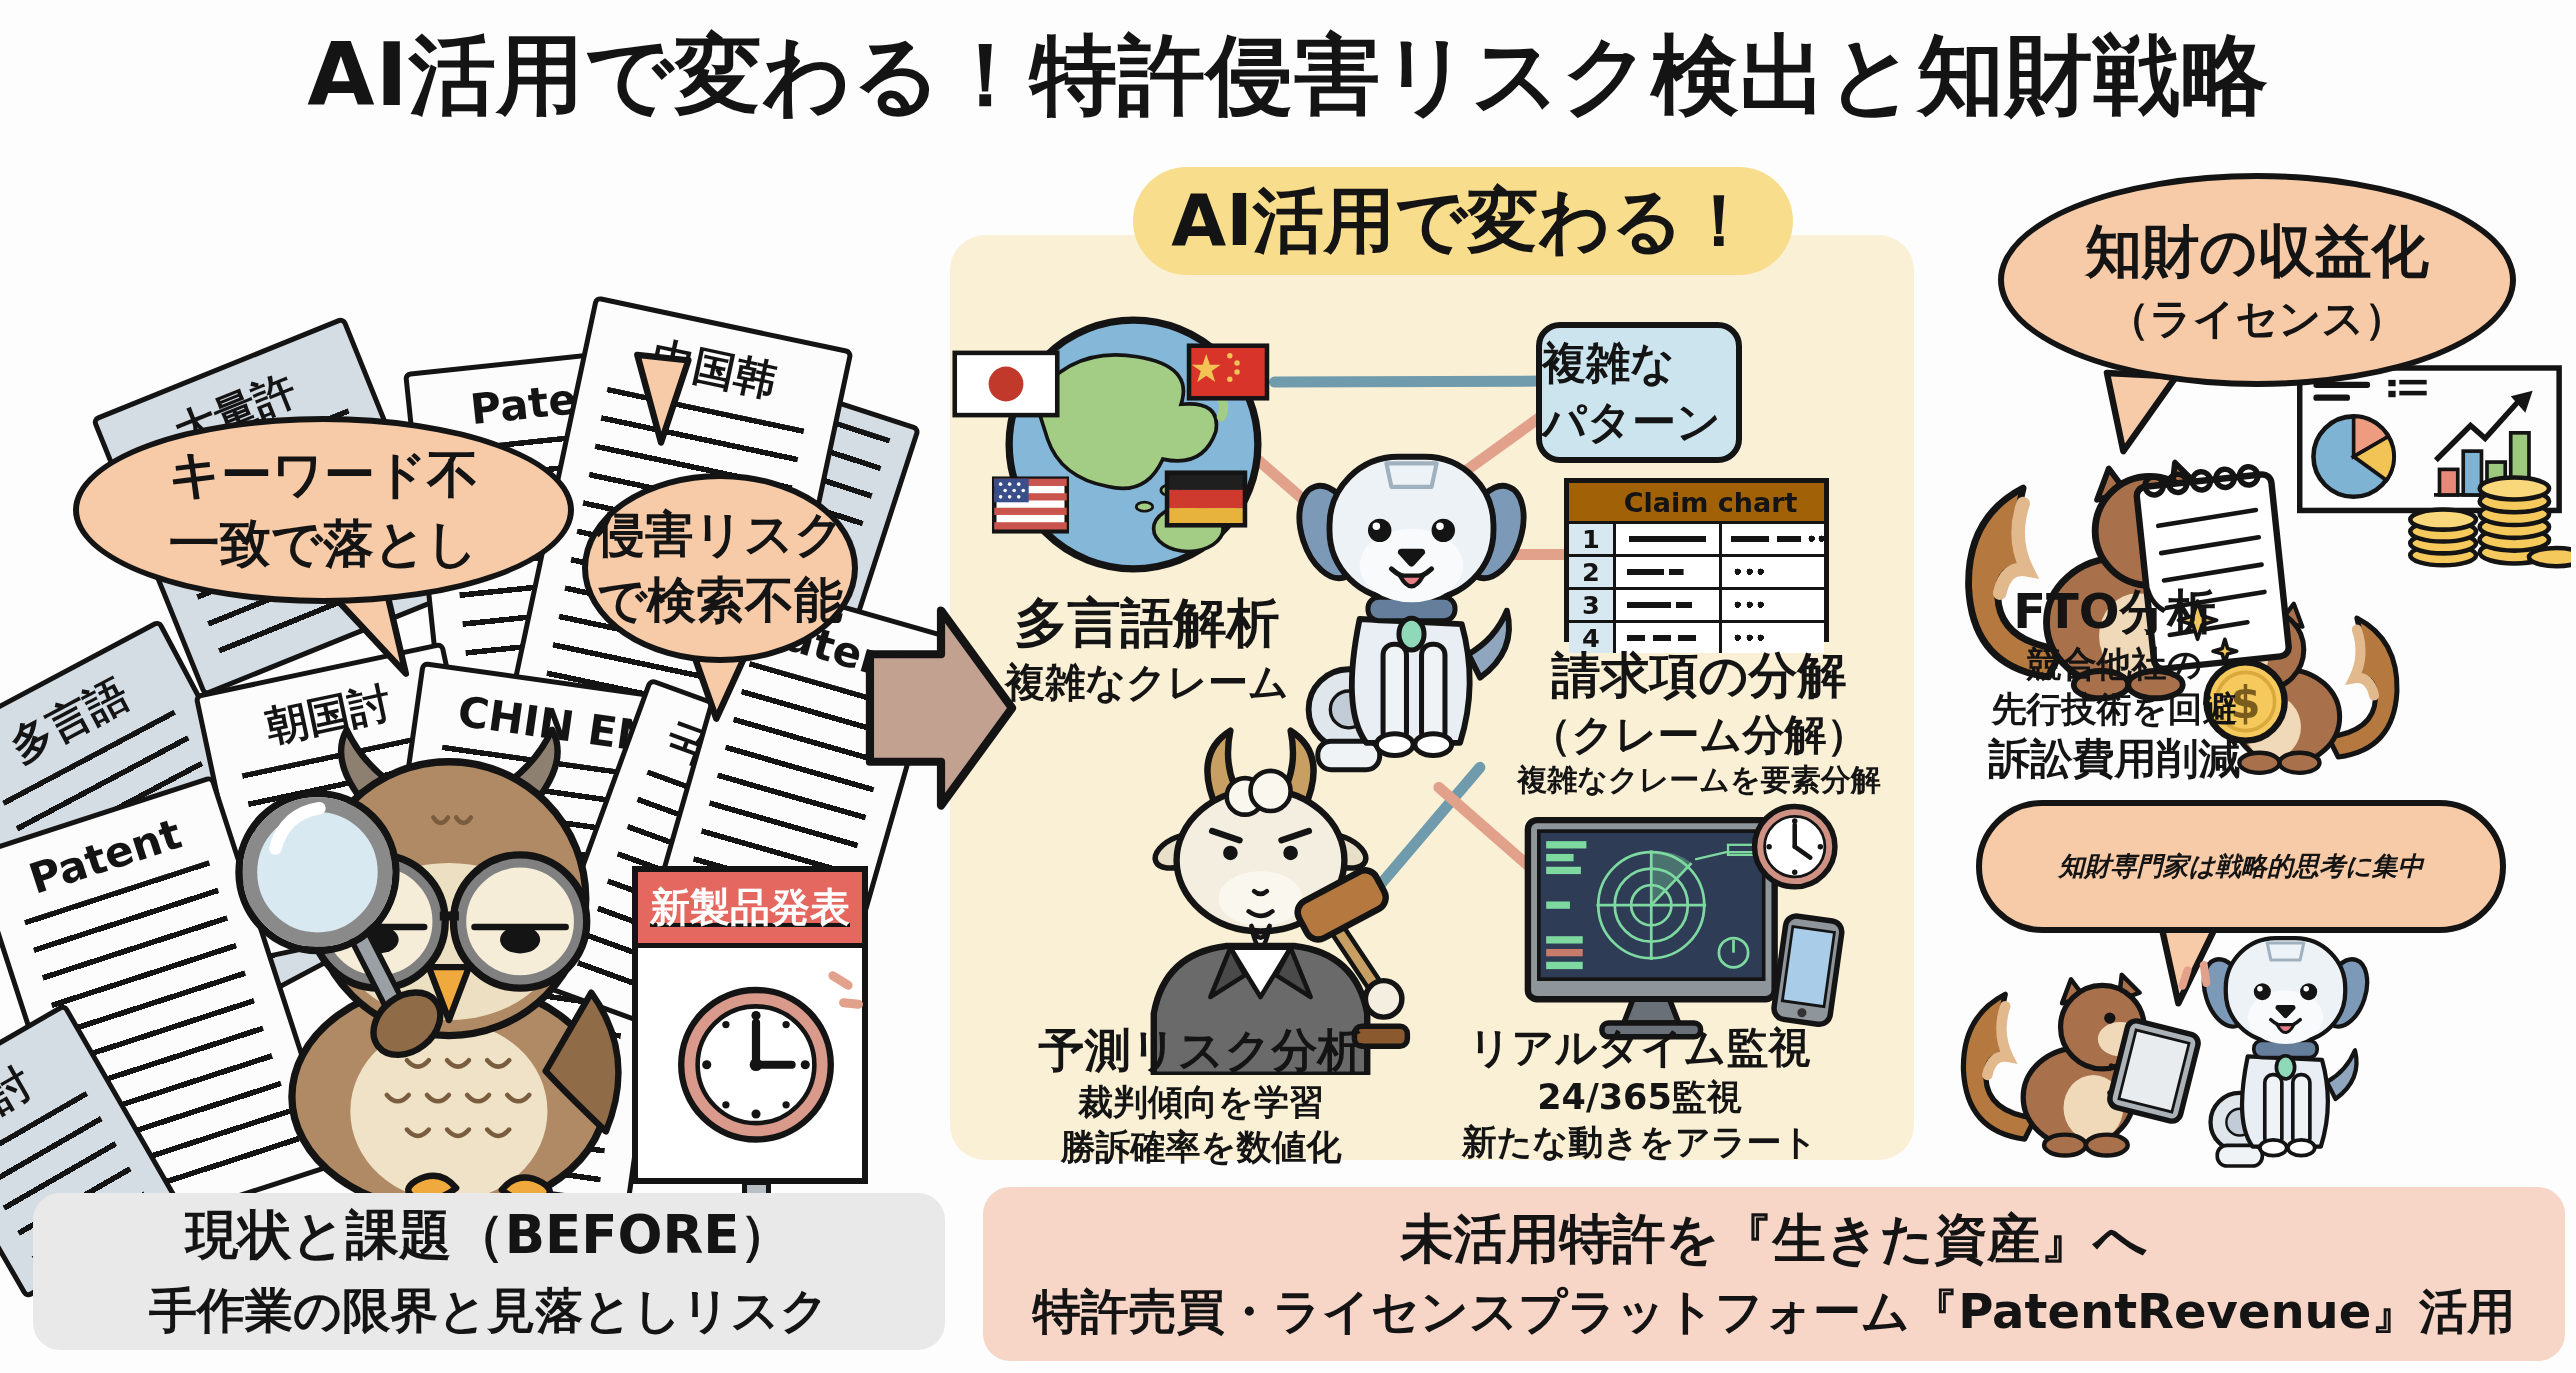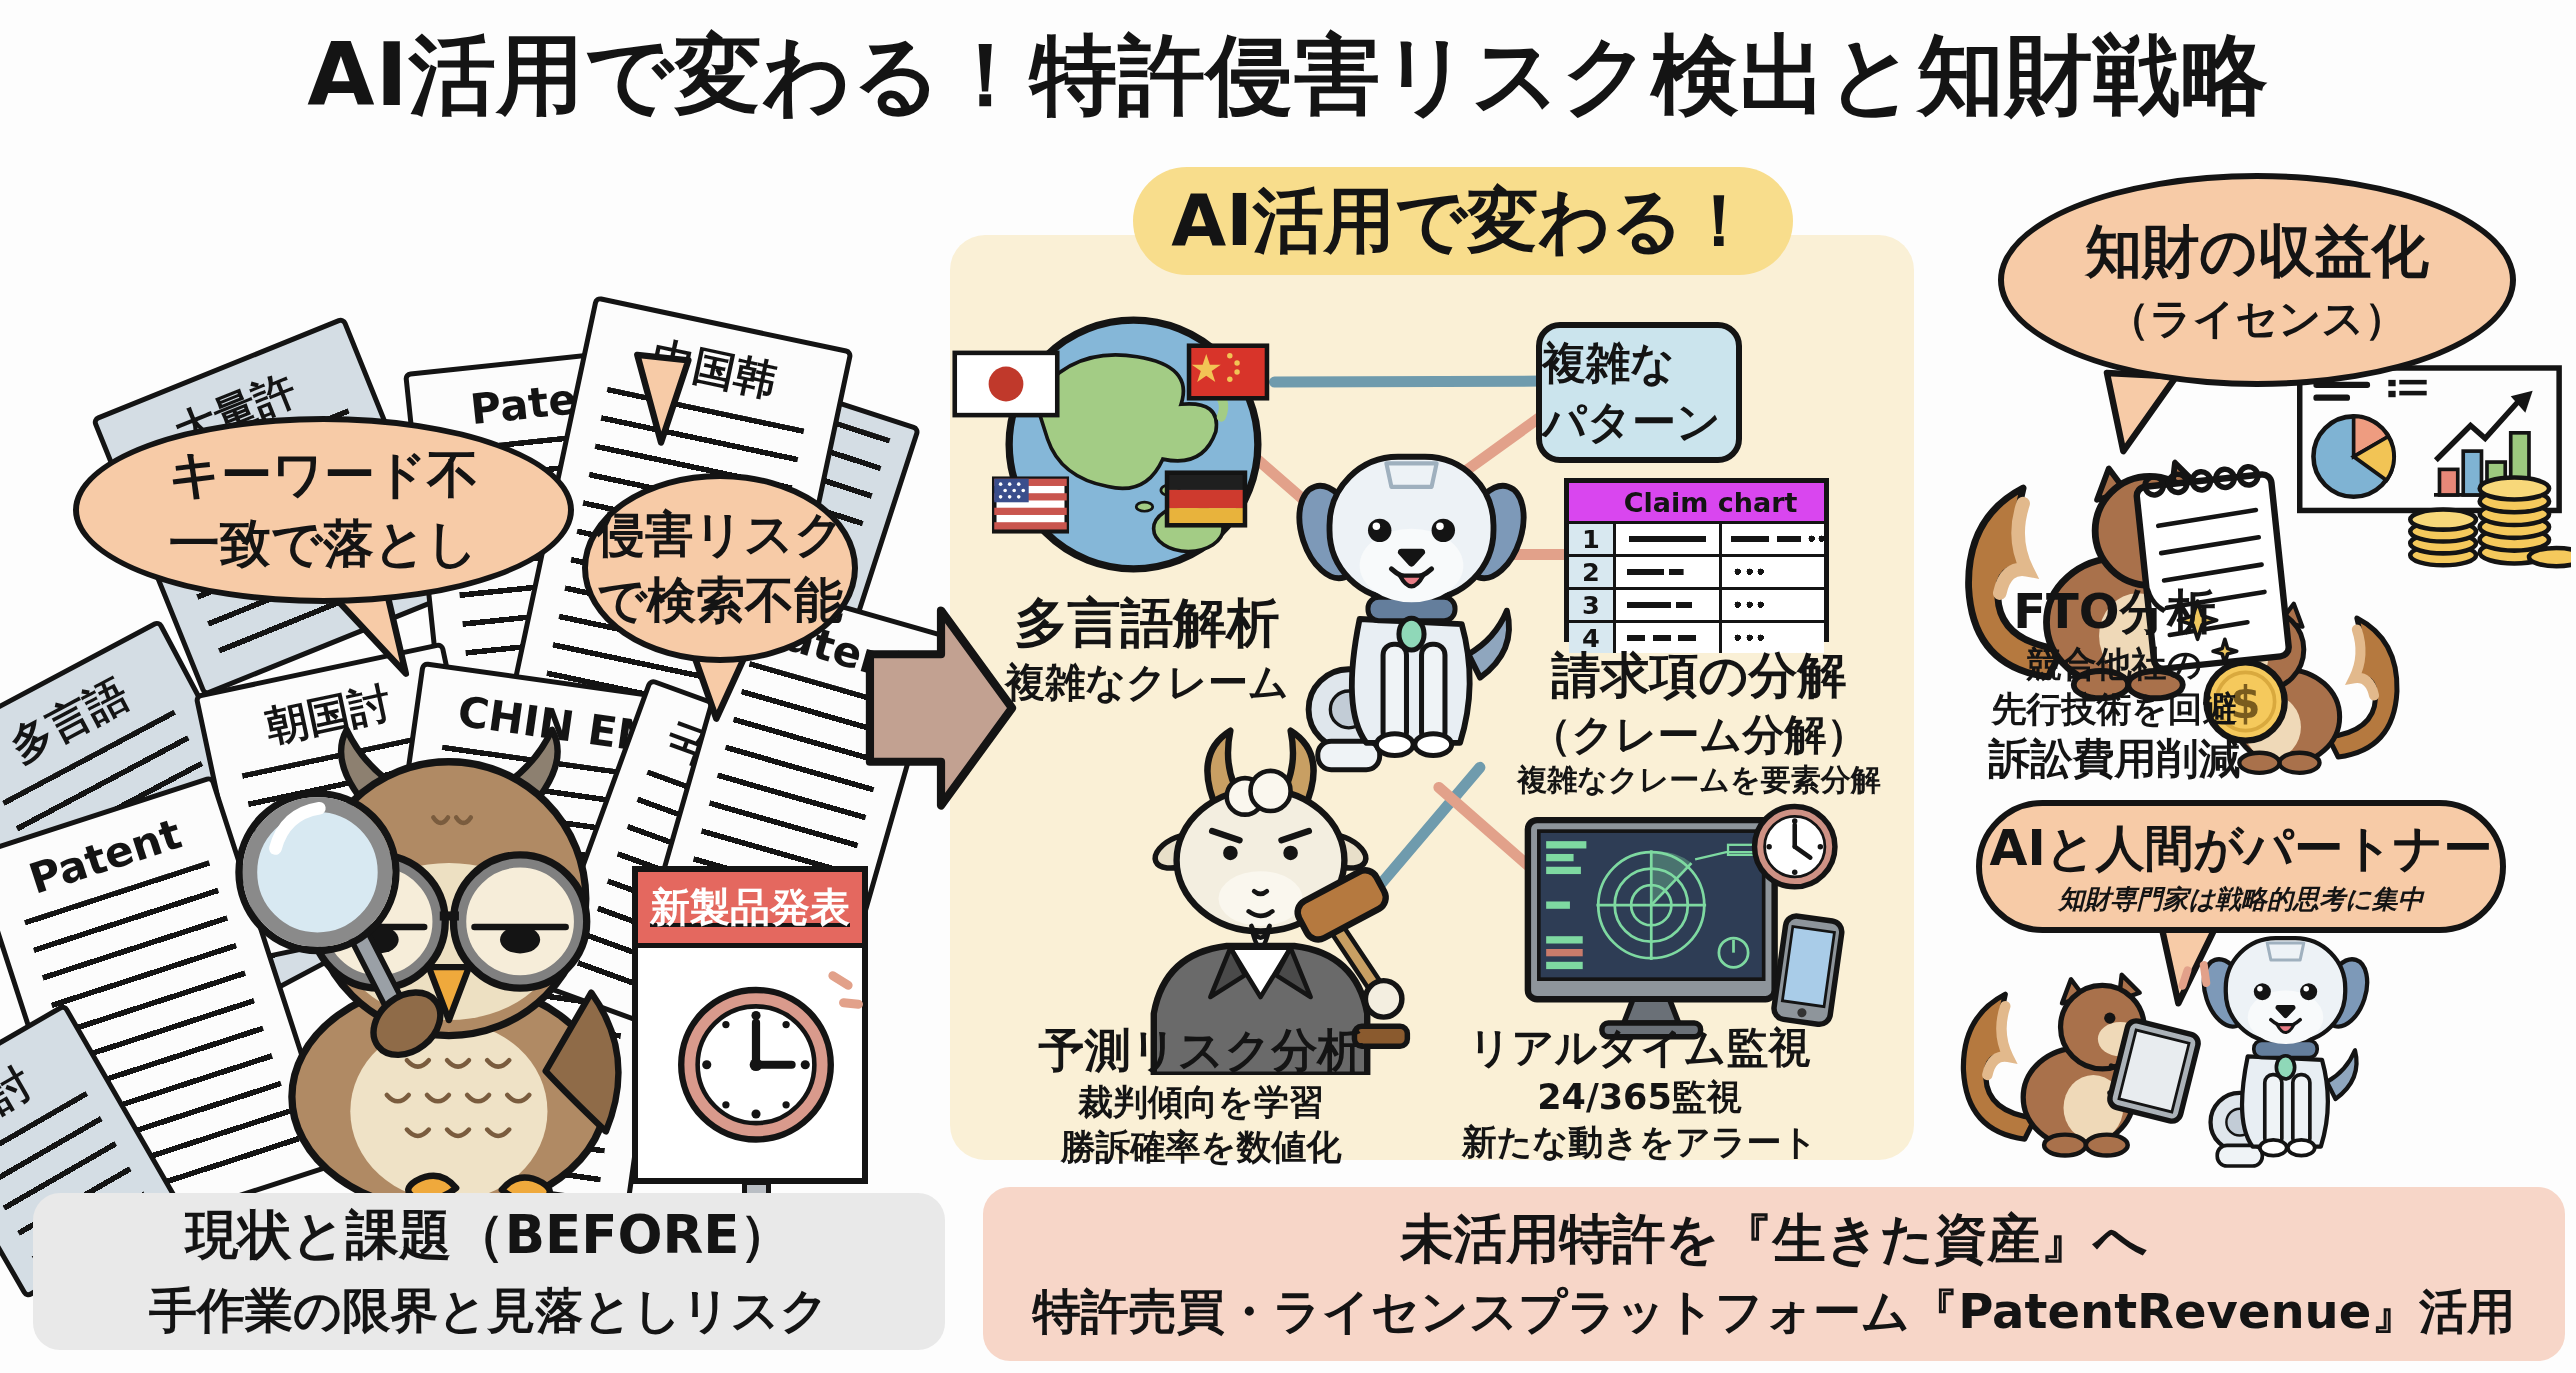--- a/index.html
+++ b/index.html
@@ -17,21 +17,21 @@
   .doc.blue{background:#D4DDE4;}
   .doc .lbl{font-weight:800;font-size:42px;white-space:nowrap;}
   .doc .lines{flex:1;width:88%;background:repeating-linear-gradient(180deg,#141414 0 5.5px,transparent 5.5px 29px);}
   .tblock{position:absolute;text-align:center;font-weight:800;z-index:6;line-height:1.28;}
   .panel{position:absolute;background:#FAF0D6;border-radius:35px;z-index:1;}
   .bluebox{position:absolute;background:#CBE4ED;border:6.4px solid #141414;border-radius:24px;
            display:flex;flex-direction:column;justify-content:center;align-items:flex-start;
            font-weight:900;z-index:6;box-sizing:border-box;}
   .claim{position:absolute;background:#fff;border:5.5px solid #141414;display:flex;flex-direction:column;
          z-index:6;box-sizing:border-box;}
-  .claim .hd{background:#d946ef;border-bottom:3.7px solid #141414;display:flex;align-items:center;
+  .claim .hd{background:#a16207;border-bottom:3.7px solid #141414;display:flex;align-items:center;
              justify-content:center;font-weight:800;font-size:27px;flex:0 0 38px;padding-left:28px;}
   .claim .row{display:flex;flex:1;border-bottom:3.7px solid #141414;}
   .claim .row:last-child{border-bottom:none;}
   .claim .num{flex:0 0 44px;background:#D8E8F0;border-right:3.7px solid #141414;display:flex;
               align-items:center;justify-content:center;font-weight:800;font-size:25.6px;}
   .claim .cell{flex:1;background-color:#fff;border-right:3.7px solid #141414;}
   .claim .cell:last-child{border-right:none;}
   .banner{position:absolute;background:#F7D6C8;border-radius:27px;z-index:4;
           display:flex;flex-direction:column;justify-content:center;align-items:center;text-align:center;}
   .graybox{position:absolute;background:#E9E9E9;border-radius:27px;z-index:4;
@@ -519,21 +519,20 @@
     <circle cx="50" cy="50" r="43" fill="#F5C95C" stroke="#141414" stroke-width="7"></circle>
     <circle cx="50" cy="50" r="32" fill="none" stroke="#D9A93E" stroke-width="4"></circle>
     <text x="50" y="68" text-anchor="middle" font-size="48" font-weight="bold" fill="#7A5C1E" font-family="DejaVu Sans, sans-serif">$</text>
   </svg>
   <svg class="abs" style="left:2172px;top:592px;z-index:4;" width="73" height="91" viewBox="0 0 80 100">
     <path d="M28,10 L33,26 L49,31 L33,36 L28,52 L23,36 L7,31 L23,26 Z" fill="#EFC75E" stroke="#141414" stroke-width="4" stroke-linejoin="round"></path>
     <path d="M58,52 L61,62 L71,65 L61,68 L58,78 L55,68 L45,65 L55,62 Z" fill="#EFC75E" stroke="#141414" stroke-width="4" stroke-linejoin="round"></path>
   </svg>
 
   <div class="bubble stadium" style="left:1976px;top:800px;width:530px;height:133px;">
-    <div style="font-size:49px;font-weight:900;">AIと人間がパートナー</div>
     <div style="font-size:26px;font-weight:900;font-style:italic;">知財専門家は戦略的思考に集中</div>
   </div>
   <svg class="tailsvg" style="left:2151px;top:921px;" width="82" height="88" viewBox="0 0 90 96">
     <polygon points="72,4 12,8 30,90" fill="#F7CBA7" stroke="#141414" stroke-width="7" stroke-linejoin="round"></polygon>
   </svg>
 
   <svg class="abs" style="left:1953px;top:939px;z-index:3;" width="224" height="224" viewBox="0 0 245 245">
     <use href="#sym-squirrel"></use>
   </svg>
   <svg class="abs" style="left:2112px;top:1021px;z-index:4;transform:rotate(14deg);" width="84" height="100" viewBox="0 0 92 110">

